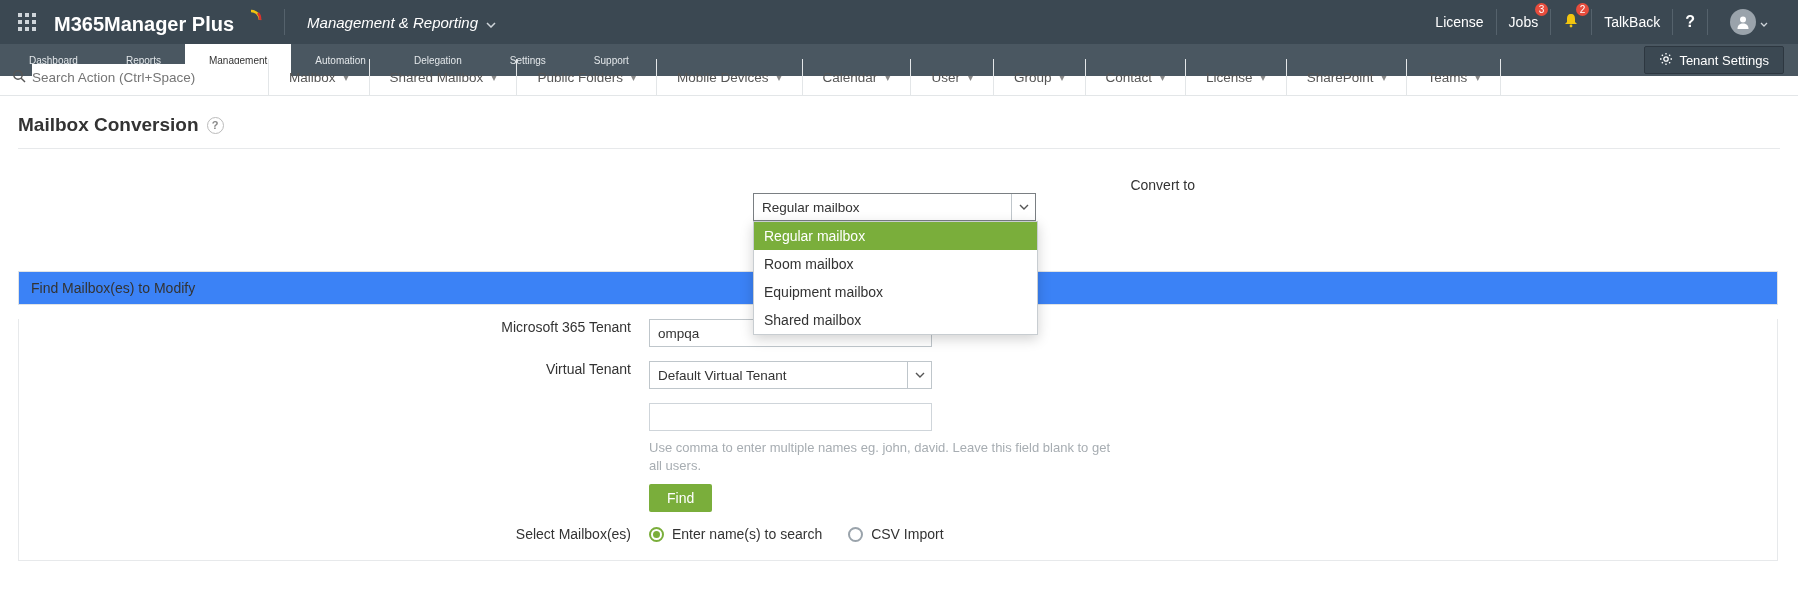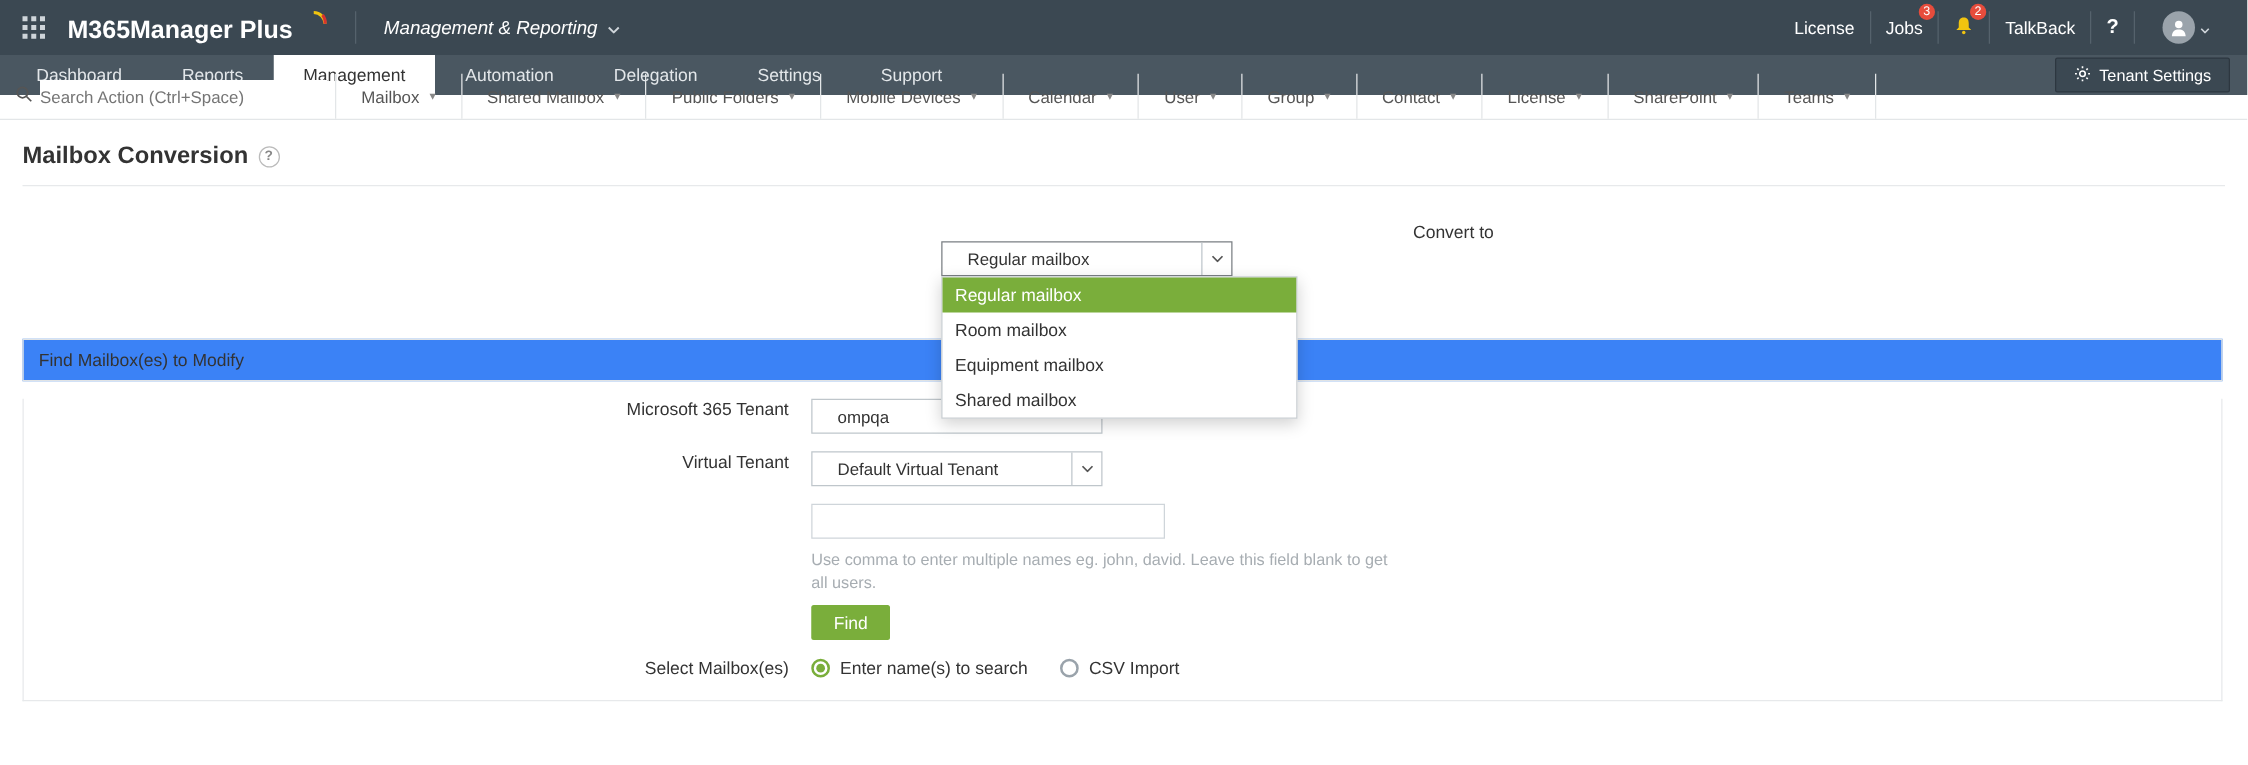--- a/index.html
+++ b/index.html
@@ -16,41 +16,41 @@
   .chev { margin-left: 8px; }
   .topbar-right { margin-left: auto; display: flex; align-items: center; font-size: 14px; }
   .topbar-right .tr-item { padding: 0 12px; cursor: pointer; display: flex; align-items: center; border-right: 1px solid #55626c; height: 26px; position: relative; }
   .topbar-right .tr-item.last { border-right: none; }
   .badge { position: absolute; top: -6px; right: 2px; background: #e74c3c; color: #fff; font-size: 10px; border-radius: 8px; padding: 0 4px; line-height: 13px; min-width: 13px; text-align: center; }
   .bell { font-size: 16px; color: #f1c40f; }
   .help { font-size: 16px; font-weight: bold; }
   .user-avatar { width: 26px; height: 26px; border-radius: 50%; background: #9aa3ab; display: flex; align-items: center; justify-content: center; color: #fff; font-size: 15px; margin-left: 10px; }
   
   .maintabs { background: #4a5761; height: 32px; display: flex; align-items: stretch; padding-left: 5px; }
-  .mtab { color: #e3e7ea; font-size: 14px; padding: 0 24px; display: flex; align-items: center; cursor: pointer; }
+  .mtab { color: #e3e7ea; font-size: 10px; padding: 0 24px; display: flex; align-items: center; cursor: pointer; }
   .mtab.active { background: #fff; color: #333; }
   .tenant-btn { margin-left: auto; margin-right: 14px; background: #3b4852; border: 1px solid #2d3740; color: #fff; height: 28px; align-self: center; padding: 0 14px; font-size: 13px; display: flex; align-items: center; border-radius: 2px; cursor: pointer; }
   .gear { margin-right: 6px; }
   
   .subnav { height: 20px; border-bottom: 1px solid #e3e6e8; display: flex; align-items: flex-end; padding-left: 6px; font-size: 13.5px; color: #555; }
   .search-box { width: 230px; height: 26px; border: none; outline: none; font-size: 13.5px; color: #333; }
   .search-wrap { display: flex; align-items: center; padding: 0 6px; border-right: 1px solid #e3e6e8; height: 36px; }
   .search-wrap .mag { font-size: 15px; margin-right: 6px; color: #555; }
   .subitem { padding: 0 20px; height: 36px; display: flex; align-items: center; border-right: 1px solid #e3e6e8; cursor: pointer; white-space: nowrap; }
   .subitem .dd { margin-left: 8px; font-size: 10px; color: #888; }
   
   .page { padding: 18px 18px 18px 18px; }
   .page-title { font-size: 19px; font-weight: 600; display: flex; align-items: center; margin-bottom: 4px; }
   .page-title .q { margin-left: 8px; width: 17px; height: 17px; border: 1px solid #bbb; border-radius: 50%; font-size: 11px; display: flex; align-items: center; justify-content: center; color: #888; cursor: pointer; }
   .page-hr { border: none; border-top: 1px solid #e7e9eb; margin-top: 12px; }
   .form-area { max-width: 1760px; margin-top: 28px; }
   .row { display: flex; align-items: center; margin-bottom: 0; min-height: 38px; flex-direction: column; }
   .lbl { width: 630px; text-align: right; padding-right: 18px; font-size: 14px; color: #333; }
   .ctrl { width: 290px; }
-  .select { width: 233px; height: 28px; border: 1px solid #bfc6cb; background: #fff; display: flex; align-items: center; padding: 0 20px; font-size: 13.5px; color: #333; position: relative; cursor: pointer; }
+  .select { width: 283px; height: 28px; border: 1px solid #bfc6cb; background: #fff; display: flex; align-items: center; padding: 0 8px; font-size: 13.5px; color: #333; position: relative; cursor: pointer; }
   .select .caret { position: absolute; right: 0; top: 0; width: 24px; height: 26px; border-left: 1px solid #bfc6cb; display: flex; align-items: center; justify-content: center; font-size: 11px; color: #666; }
   .select.outlined { border: 1px solid #7a7f83; }
   .dropdown { position: absolute; left: -1px; top: 27px; width: 285px; background: #fff; border: 1px solid #c8cdd1; box-shadow: 0 4px 12px rgba(0,0,0,0.18); z-index: 10; }
   .dropdown .opt { padding: 6px 10px; font-size: 14px; color: #333; cursor: pointer; }
   .dropdown .opt.sel { background: #7aae3b; color: #fff; }
   .find-bar { background: #3b82f6; border: 1px solid #e0e3e5; padding: 8px 12px; font-size: 14px; color: #333; margin-top: 50px; }
   .radio-group { display: flex; align-items: center; gap: 26px; font-size: 14px; }
   .radio { display: flex; align-items: center; gap: 8px; cursor: pointer; }
   .radio .dot { width: 15px; height: 15px; border-radius: 50%; border: 2px solid #7aae3b; display: flex; align-items: center; justify-content: center; }
   .radio .dot.sel::after { content: ""; width: 7px; height: 7px; border-radius: 50%; background: #7aae3b; }

